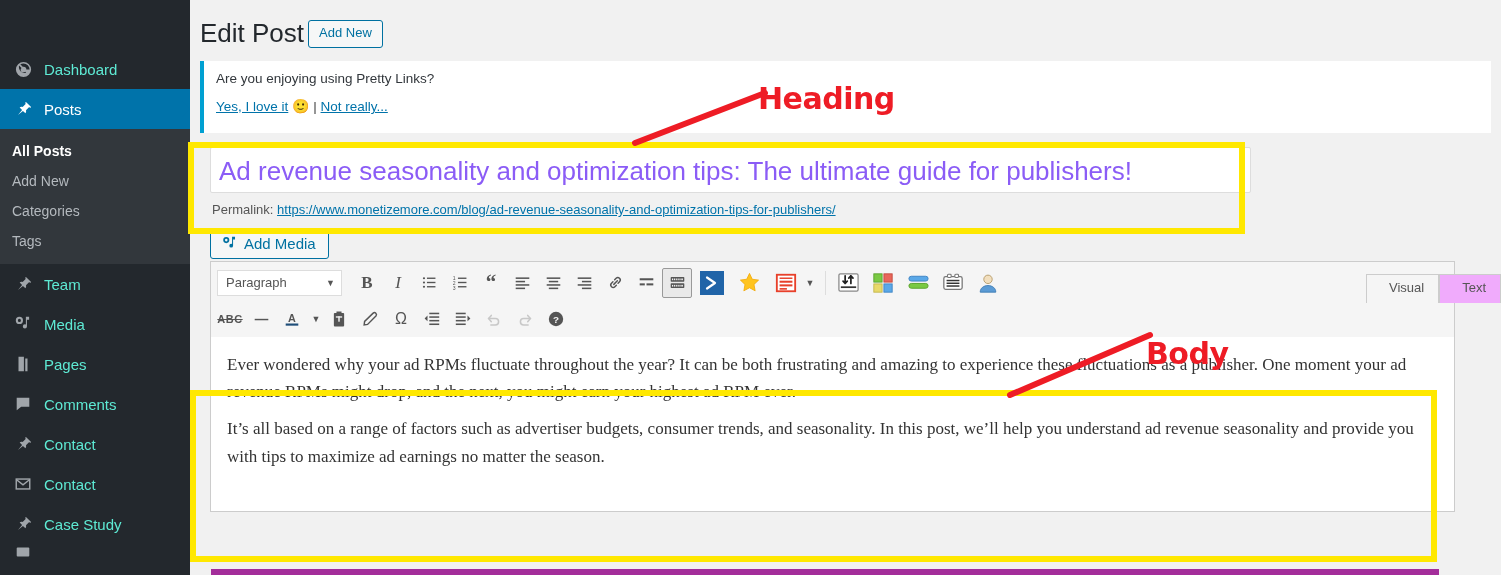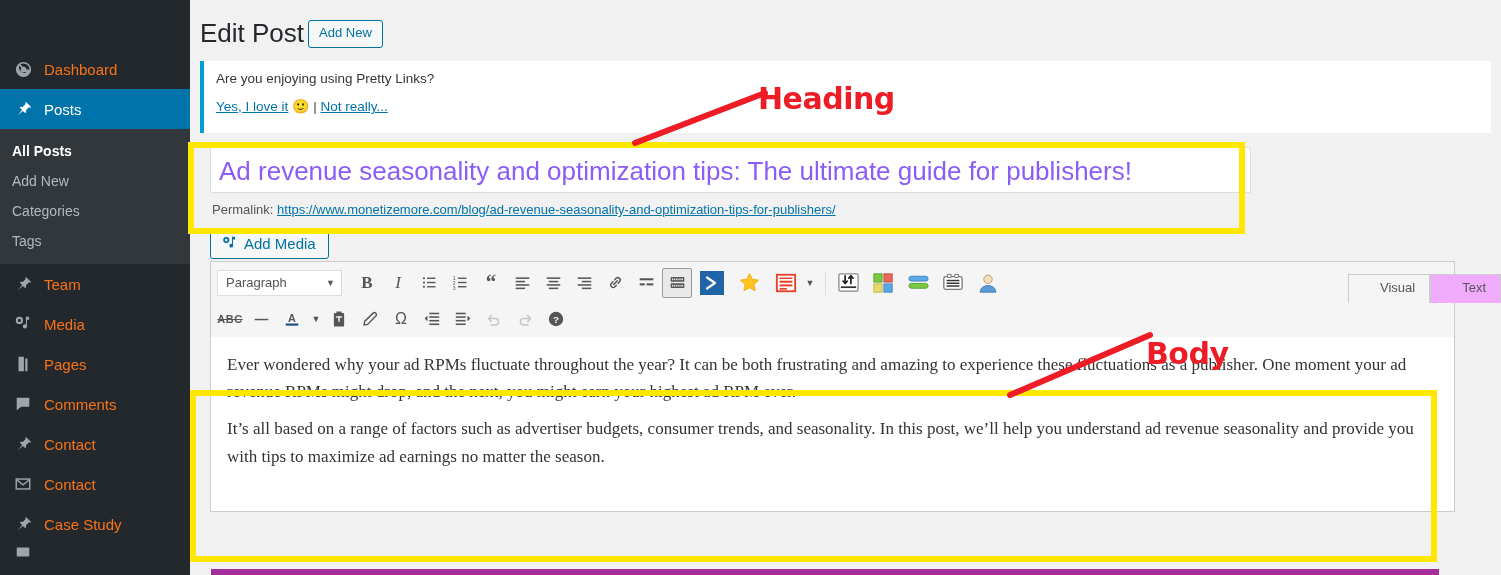--- a/index.html
+++ b/index.html
@@ -18,21 +18,21 @@
     width: 190px; height: 575px;
     background: #23282d;
     color: #eee;
   }
   .menu-top {
     position: relative;
     display: flex; align-items: center;
     height: 40px;
     padding-left: 10px;
     font-size: 15px;
-    color: #f97316;
+    color: #5eead4;
     cursor: pointer;
     white-space: nowrap;
   }
   .menu-top .mi {
     width: 26px; height: 20px;
     display: inline-flex; align-items: center; justify-content: center;
     margin-right: 8px; flex: 0 0 26px;
     color: #a0a5aa;
   }
   .menu-top .mlabel { line-height: 1; }
@@ -162,21 +162,21 @@
     position: absolute; right: 0; top: 273px;
     display: flex; align-items: flex-end;
     height: 30px;
   }
   .wp-tab {
     border: 1px solid #ccc;
     border-bottom: none;
     background: #f1f1f1;
     color: #555;
     font-size: 13px;
-    padding: 5px 14px 6px 31px;
+    padding: 5px 14px 6px 22px;
     cursor: pointer;
     line-height: 1.3;
   }
   .wp-tab.active { background: #f5f5f5; color: #555; border-color: #ccc; }
   .wp-tab.inactive { background: #f0abfc; }
 
   
   #mce-toolbar {
     margin-left: 20px;
     width: 1245px;

